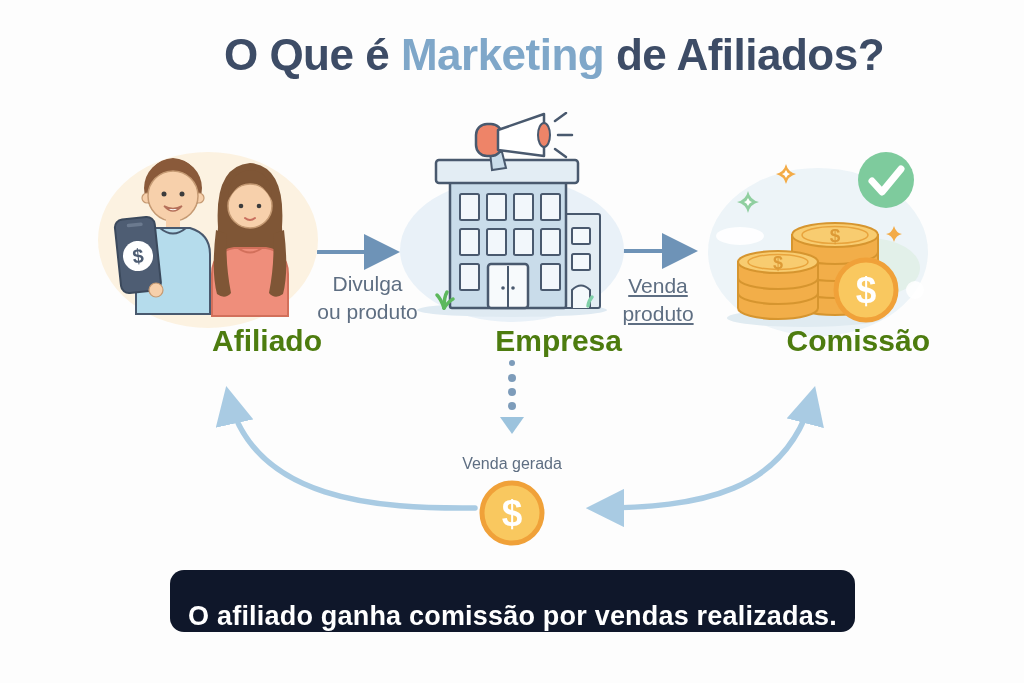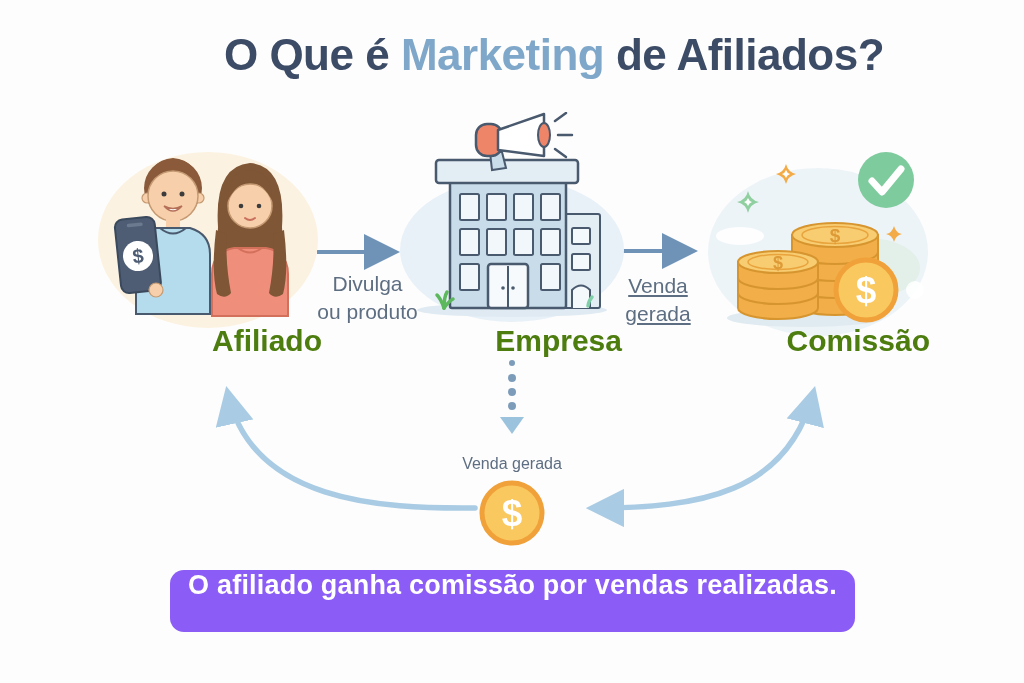--- a/index.html
+++ b/index.html
@@ -25,21 +25,21 @@
               color:#5e6e82;}
   .edge-label.divulga{left:290px;top:270px;width:155px;}
   .edge-label.venda{left:608px;top:272px;width:100px;text-decoration:underline;}
   .edge-label.venda-baixo{left:402px;top:450px;width:220px;font-size:16px;}
 
   .connectors{position:absolute;left:0;top:0;width:1024px;height:683px;z-index:1;pointer-events:none;}
   .illu,.node-label,.edge-label{z-index:2;}
   .sale-coin{position:absolute;left:477px;top:478px;width:70px;height:70px;z-index:3;}
 
   .banner{position:absolute;left:170px;top:570px;width:685px;height:62px;z-index:2;
-          background:#8b5cf6;border-radius:14px;display:flex;align-items:flex-start;justify-content:center;}
+          background:#0f172a;border-radius:14px;display:flex;align-items:flex-end;justify-content:center;}
   .banner-text{color:#ffffff;font-size:27px;font-weight:700;letter-spacing:0.2px;}
 </style>
 </head>
 <body>
 
 <div class="canvas">
 
   <div class="title"><span>O Que é </span><span class="hl">Marketing</span><span> de Afiliados?</span></div>
 
   <svg class="connectors" viewBox="0 0 1024 683">
@@ -197,21 +197,21 @@
   <div class="node-label afiliado">Afiliado</div>
   <div class="node-label empresa">Empresa</div>
   <div class="node-label comissao">Comissão</div>
 
   <div class="edge-label divulga">
     <div>Divulga</div>
     <div>ou produto</div>
   </div>
   <div class="edge-label venda">
     <div>Venda</div>
-    <div>gerada</div>
+    <div>produto</div>
   </div>
   <div class="edge-label venda-baixo">Venda gerada</div>
 
   <svg class="sale-coin" viewBox="0 0 70 70">
     <circle cx="35" cy="35" r="30" fill="#f9c85f" stroke="#f0a139" stroke-width="5"></circle>
     <text x="35" y="48" font-size="37" font-weight="bold" fill="#ffffff" text-anchor="middle">$</text>
   </svg>
 
   <div class="banner">
     <span class="banner-text">O afiliado ganha comissão por vendas realizadas.</span>

